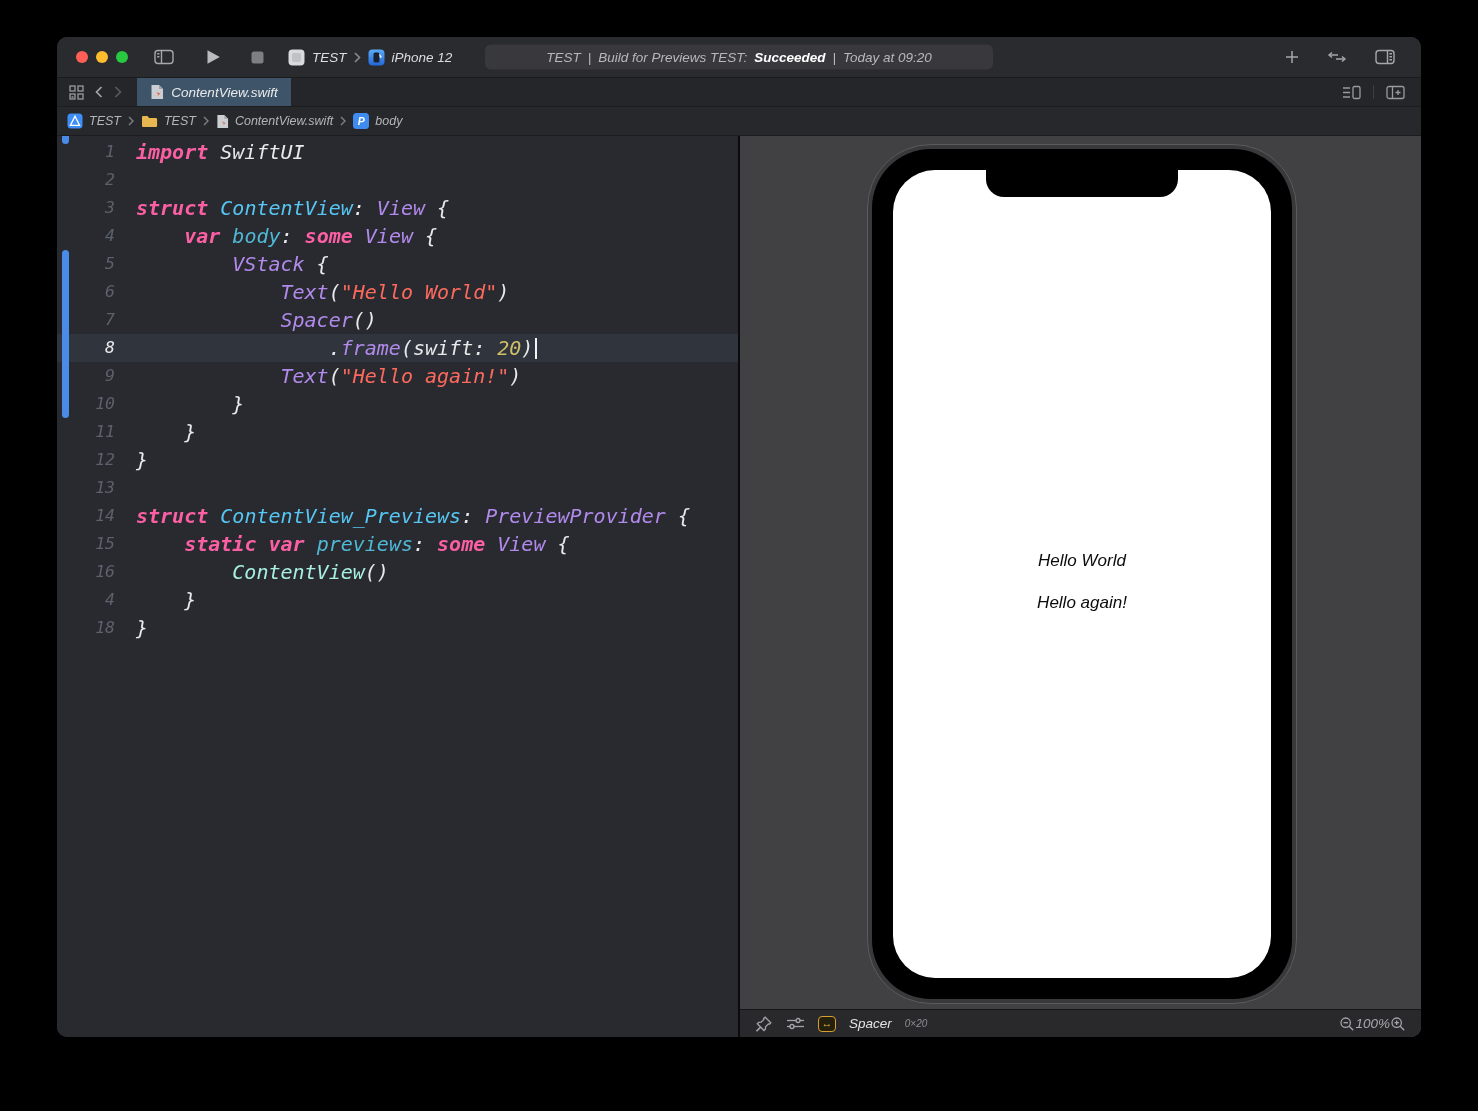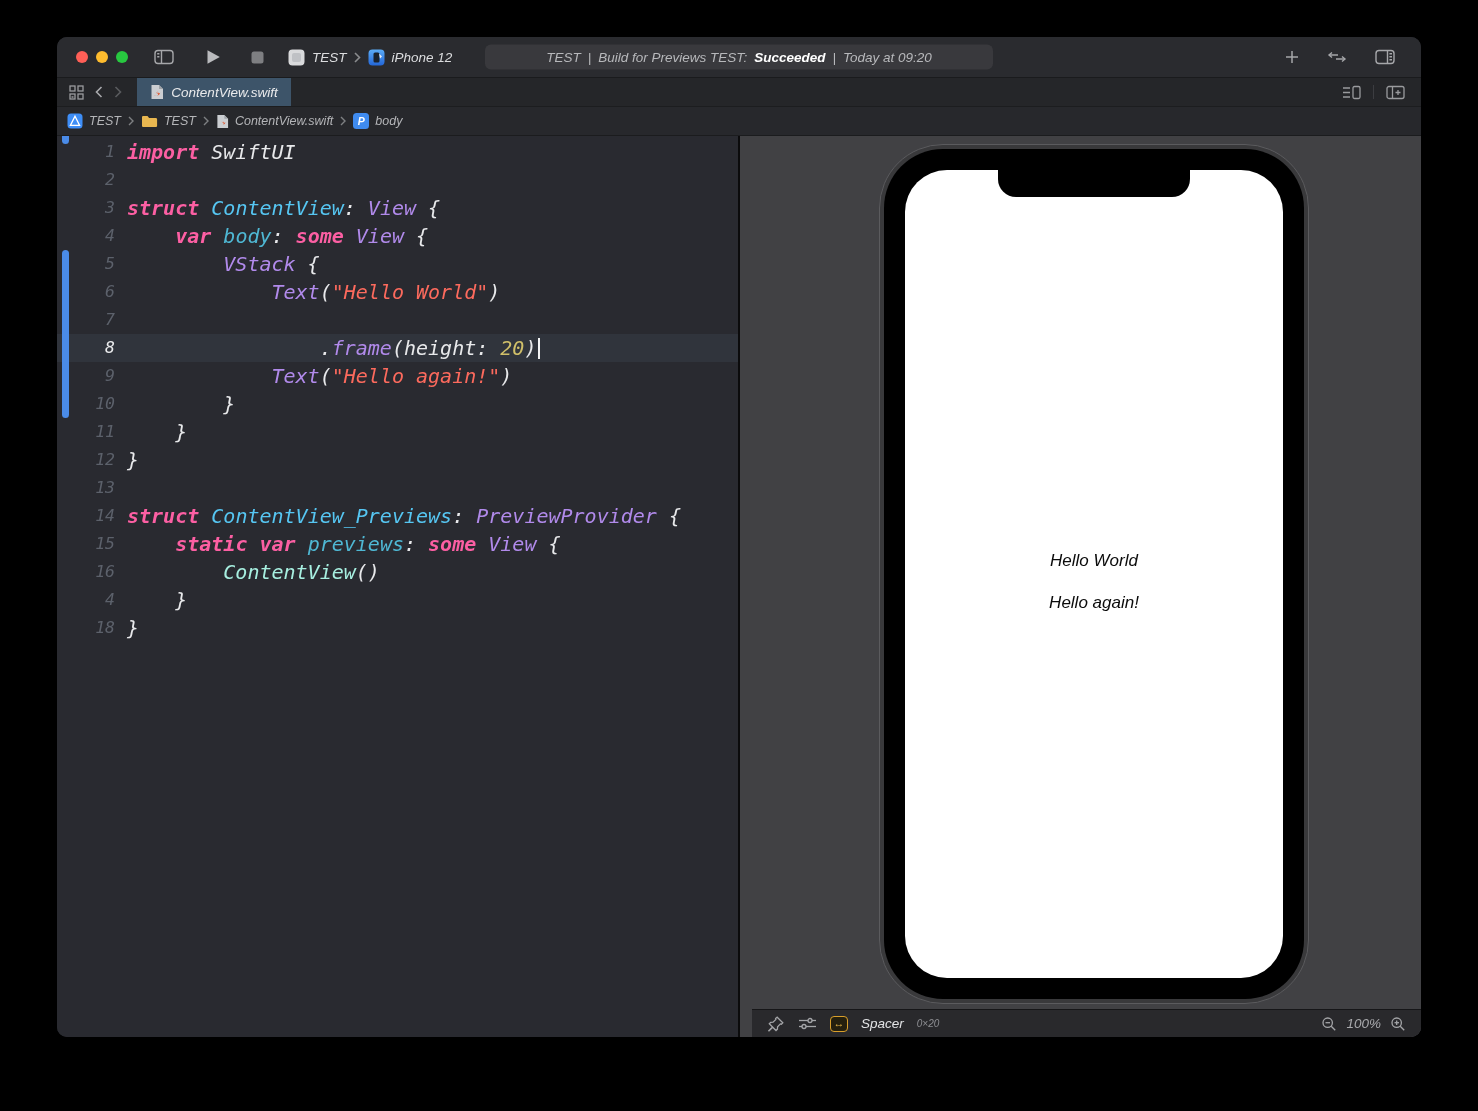--- a/index.html
+++ b/index.html
@@ -37,56 +37,56 @@
   .picon{width:16px;height:16px;border-radius:3.5px;background:#3F8BEF;color:#fff;font-size:10.5px;
     font-weight:bold;display:flex;align-items:center;justify-content:center;}
 
   
   .main{flex:1;display:flex;min-height:0;}
   .editor{width:681px;flex:0 0 auto;position:relative;background:#292A30;border-right:2px solid #0B0B0C;
     overflow:hidden;padding-top:2px;box-sizing:content-box;}
   .code-line{display:flex;height:28px;line-height:28px;white-space:pre;
     font-family:"DejaVu Sans Mono",monospace;font-size:20px;}
   .code-line .ln{width:58px;flex:0 0 auto;text-align:right;color:#5C616B;font-size:16.5px;}
-  .code-line .code{margin-left:12px;}
+  .code-line .code{margin-left:21px;}
   .code-line.current{background:#30343C;}
   .code-line.current .ln{color:#E9EAEC;}
   .tk-kw{color:#FC5FA3;font-weight:bold}
   .tk-pl{color:#E8E9EB}
   .tk-tdecl{color:#56C6F2}
   .tk-ty{color:#B18AEB}
   .tk-prop{color:#4FB8D4}
   .tk-proj{color:#A7EFE0}
   .tk-str{color:#FC6A5D}
   .tk-num{color:#D0BF69}
   .cursor{display:inline-block;width:2px;height:21px;background:#F2F3F4;vertical-align:-4px;margin-left:2px;}
   .change-bar{position:absolute;left:5px;width:7px;border-radius:4px;background:#4A8BE8;}
   .change-bar.nub{top:-5px;height:13px;}
   .change-bar.block{top:114px;height:168px;}
 
   
-  .preview{flex:1;display:flex;flex-direction:column;background:#414144;min-width:0;padding-left:12px;}
+  .preview{flex:1;display:flex;flex-direction:column;background:#414144;min-width:0;}
   .canvas{flex:1;position:relative;overflow:hidden;}
   .phone{position:absolute;left:127px;top:8px;width:430px;height:860px;border-radius:64px;
     background:#39393B;border:1px solid #5B5B5E;box-sizing:border-box;}
   .bezel{position:absolute;inset:4px;background:#000;border-radius:59px;}
   .screen{position:absolute;inset:21px;background:#FFFFFF;border-radius:42px;overflow:hidden;}
   .notch{position:absolute;top:-1px;left:50%;transform:translateX(-50%);width:192px;height:28px;
     background:#000;border-radius:0 0 18px 18px;}
   .screen-content{position:absolute;inset:0;display:flex;flex-direction:column;align-items:center;
     justify-content:center;gap:22px;padding-top:16px;font-size:17px;color:#0B0B0B;}
 
   .previewbar{height:27px;flex:0 0 auto;background:#29292C;border-top:1px solid #161618;
     display:flex;align-items:center;padding:0 15px;gap:13px;}
   .spacer-chip{width:18px;height:16px;border:1.5px solid #D99F2B;border-radius:4px;background:#25200E;
     color:#E7B545;font-size:11px;font-weight:bold;display:flex;align-items:center;justify-content:center;
     box-sizing:border-box;line-height:1;}
   .sel-label{color:#E3E4E6;font-size:13.5px;}
   .sel-size{color:#8E8F93;font-size:10px;}
-  .zoom-cluster{margin-left:auto;display:flex;align-items:center;gap:9px;color:#A9AAAD;font-size:13.5px;}
+  .zoom-cluster{margin-left:auto;display:flex;align-items:center;color:#A9AAAD;font-size:13.5px;}
 
   svg{display:block;}
 </style>
 </head>
 <body>
 
 <div class="window">
 
   <div class="toolbar">
     <div class="traffic">
@@ -312,22 +312,22 @@
     <div class="editor">
       <div class="change-bar nub"></div>
       <div class="change-bar block"></div>
       <div>
           <div class="code-line"><span class="ln">1</span><span class="code"><span class="tk-kw">import</span><span class="tk-pl"> SwiftUI</span></span></div>
           <div class="code-line"><span class="ln">2</span><span class="code"></span></div>
           <div class="code-line"><span class="ln">3</span><span class="code"><span class="tk-kw">struct</span><span class="tk-pl"> </span><span class="tk-tdecl">ContentView</span><span class="tk-pl">: </span><span class="tk-ty">View</span><span class="tk-pl"> {</span></span></div>
           <div class="code-line"><span class="ln">4</span><span class="code"><span class="tk-pl">    </span><span class="tk-kw">var</span><span class="tk-pl"> </span><span class="tk-prop">body</span><span class="tk-pl">: </span><span class="tk-kw">some</span><span class="tk-pl"> </span><span class="tk-ty">View</span><span class="tk-pl"> {</span></span></div>
           <div class="code-line"><span class="ln">5</span><span class="code"><span class="tk-pl">        </span><span class="tk-ty">VStack</span><span class="tk-pl"> {</span></span></div>
           <div class="code-line"><span class="ln">6</span><span class="code"><span class="tk-pl">            </span><span class="tk-ty">Text</span><span class="tk-pl">(</span><span class="tk-str">"Hello World"</span><span class="tk-pl">)</span></span></div>
-          <div class="code-line"><span class="ln">7</span></div>
-          <div class="code-line current"><span class="ln">8</span><span class="code"><span class="tk-pl">                .</span><span class="tk-ty">frame</span><span class="tk-pl">(height: </span><span class="tk-num">20</span><span class="tk-pl">)</span><span class="cursor"></span></span></div>
+          <div class="code-line"><span class="ln">7</span><span class="code"><span class="tk-pl">            </span><span class="tk-ty">Spacer</span><span class="tk-pl">()</span></span></div>
+          <div class="code-line current"><span class="ln">8</span><span class="code"><span class="tk-pl">                .</span><span class="tk-ty">frame</span><span class="tk-pl">(swift: </span><span class="tk-num">20</span><span class="tk-pl">)</span><span class="cursor"></span></span></div>
           <div class="code-line"><span class="ln">9</span><span class="code"><span class="tk-pl">            </span><span class="tk-ty">Text</span><span class="tk-pl">(</span><span class="tk-str">"Hello again!"</span><span class="tk-pl">)</span></span></div>
           <div class="code-line"><span class="ln">10</span><span class="code"><span class="tk-pl">        }</span></span></div>
           <div class="code-line"><span class="ln">11</span><span class="code"><span class="tk-pl">    }</span></span></div>
           <div class="code-line"><span class="ln">12</span><span class="code"><span class="tk-pl">}</span></span></div>
           <div class="code-line"><span class="ln">13</span><span class="code"></span></div>
           <div class="code-line"><span class="ln">14</span><span class="code"><span class="tk-kw">struct</span><span class="tk-pl"> </span><span class="tk-tdecl">ContentView_Previews</span><span class="tk-pl">: </span><span class="tk-ty">PreviewProvider</span><span class="tk-pl"> {</span></span></div>
           <div class="code-line"><span class="ln">15</span><span class="code"><span class="tk-pl">    </span><span class="tk-kw">static</span><span class="tk-pl"> </span><span class="tk-kw">var</span><span class="tk-pl"> </span><span class="tk-prop">previews</span><span class="tk-pl">: </span><span class="tk-kw">some</span><span class="tk-pl"> </span><span class="tk-ty">View</span><span class="tk-pl"> {</span></span></div>
           <div class="code-line"><span class="ln">16</span><span class="code"><span class="tk-pl">        </span><span class="tk-proj">ContentView</span><span class="tk-pl">()</span></span></div>
           <div class="code-line"><span class="ln">4</span><span class="code"><span class="tk-pl">    }</span></span></div>
           <div class="code-line"><span class="ln">18</span><span class="code"><span class="tk-pl">}</span></span></div>

